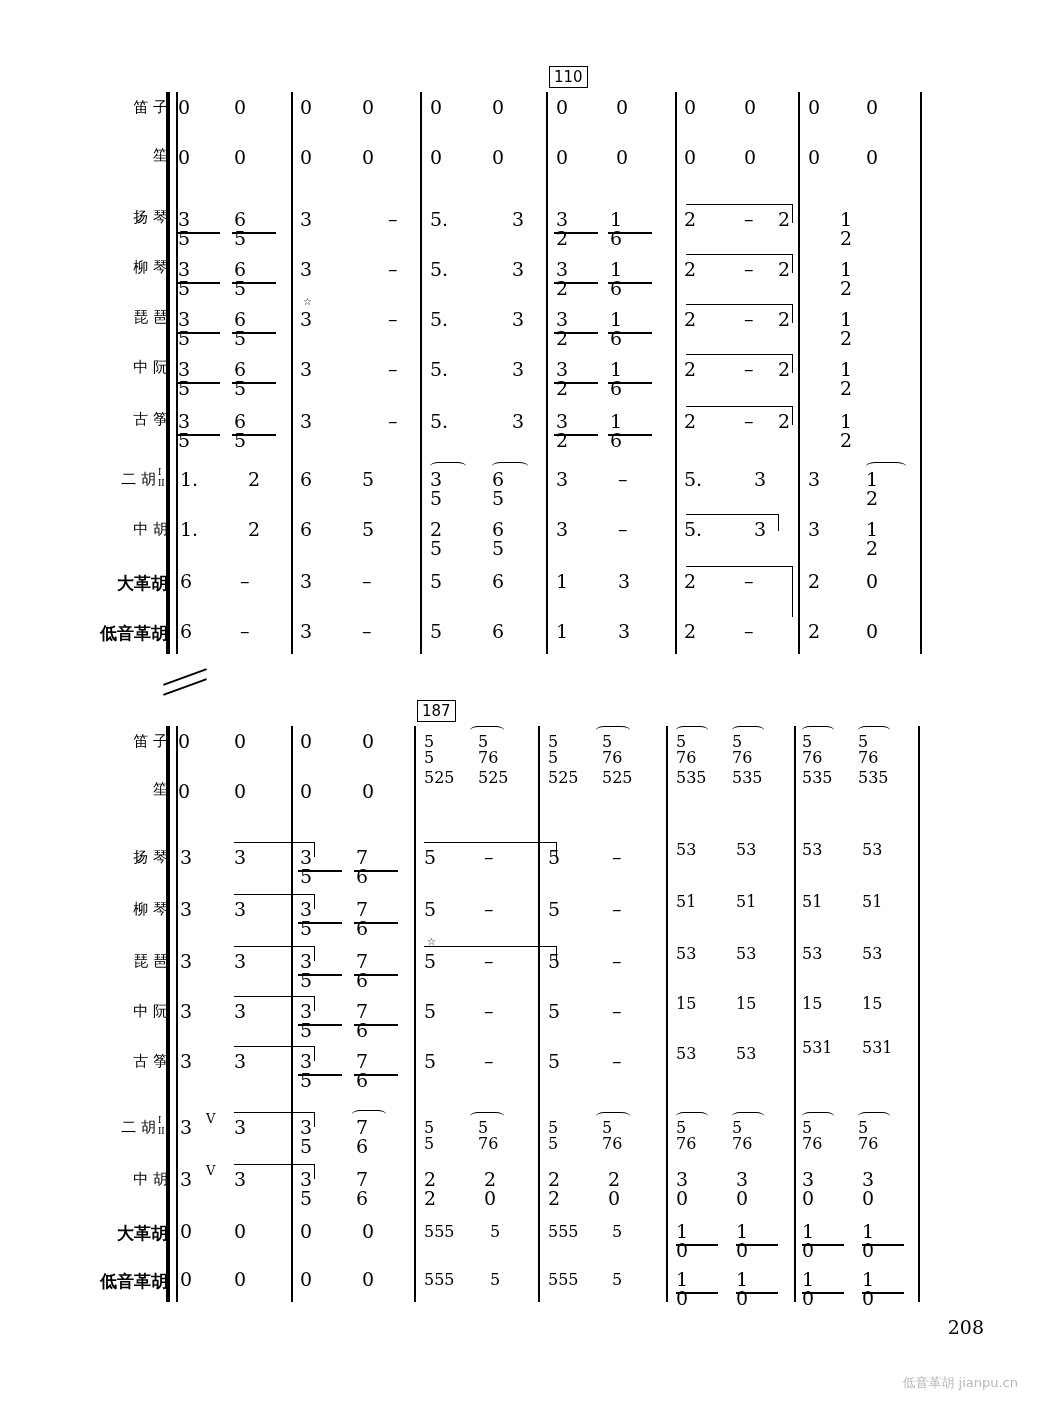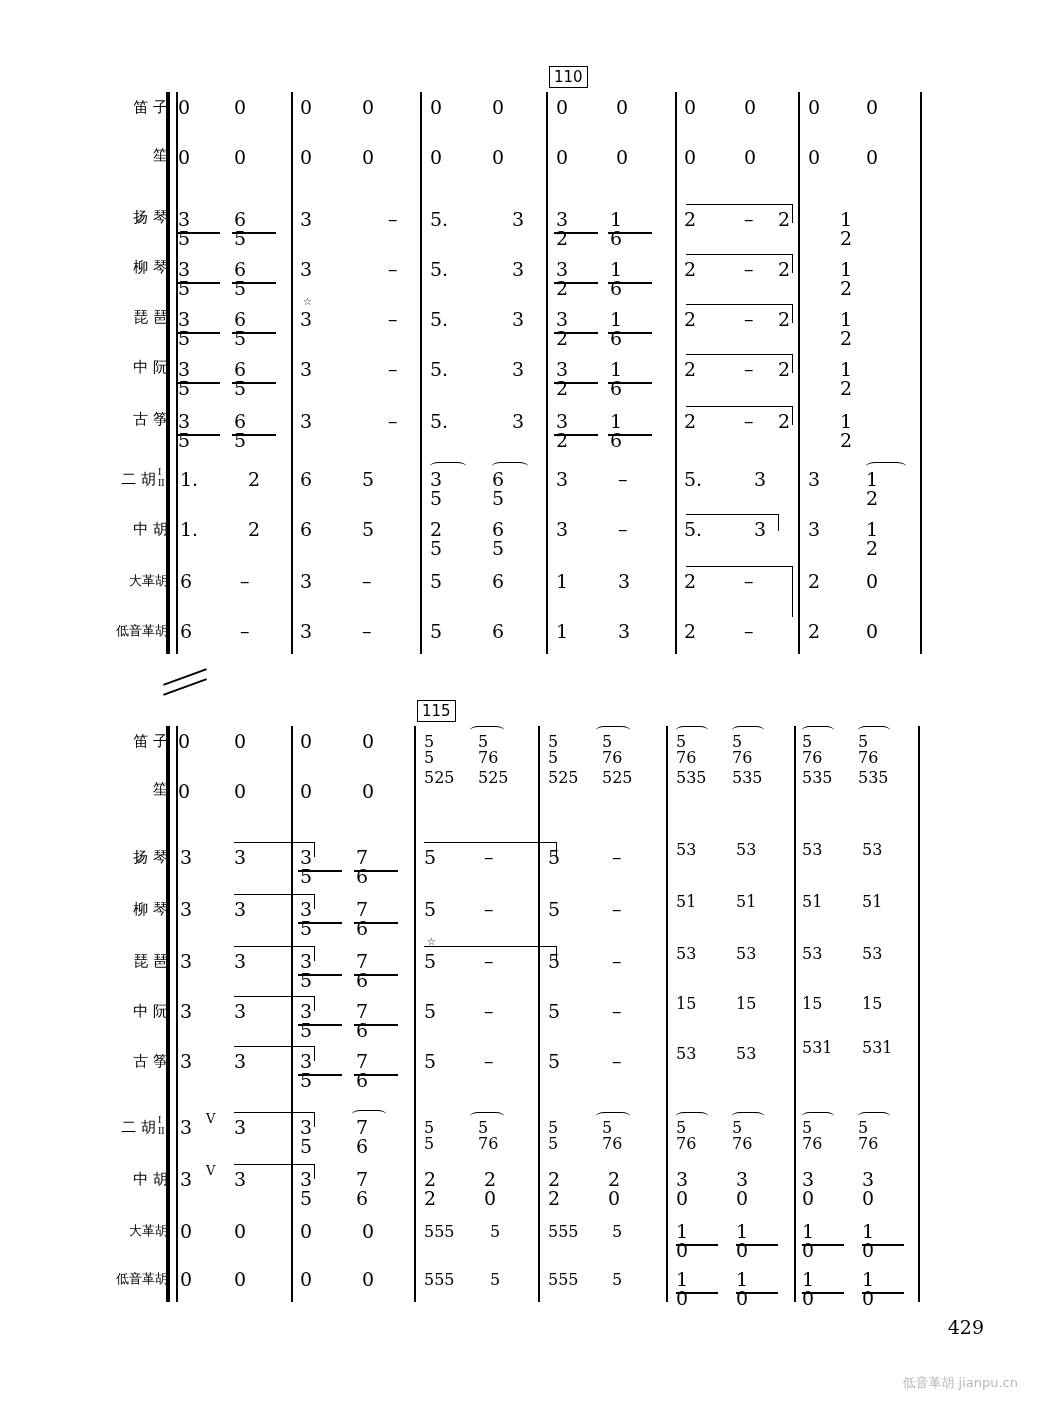--- a/index.html
+++ b/index.html
@@ -2,21 +2,21 @@
 <html><head>
 <meta charset="utf-8">
 <style>
   html,body{margin:0;padding:0;background:#ffffff;}
   body{width:1040px;height:1410px;position:relative;font-family:"Liberation Serif",serif;color:#000;}
   .page{position:relative;width:1040px;height:1410px;overflow:hidden;}
 
   
   .system{position:absolute;}
   .inst-label{position:absolute;right:0;font-size:15px;font-family:"DejaVu Sans",sans-serif;letter-spacing:0px;white-space:nowrap;}
-  .inst-label.small{font-size:13px;}
+  .inst-label.small{font-size:17px;font-weight:bold;}
   .barline{position:absolute;width:2px;background:#000;}
   .barline.thick{width:4px;}
 
   .note{position:absolute;font-size:19px;font-family:"DejaVu Serif",serif;line-height:1;}
   .note.sm{font-size:16px;}
   .rehearsal{position:absolute;border:1.6px solid #000;padding:1px 4px;font-size:15px;font-family:"DejaVu Sans",sans-serif;background:#fff;}
   .underline1{position:absolute;height:1.6px;background:#000;}
   .tie{position:absolute;border-top:1.6px solid #000;border-radius:50%/100%;height:7px;border-left:none;border-right:none;border-bottom:none;}
   .bracket{position:absolute;border:1.6px solid #000;border-left:none;}
   .romnum{position:absolute;font-size:10px;font-family:"Liberation Serif",serif;}
@@ -233,21 +233,21 @@
     <div class="note" style="left:866px;top:622px;">0</div>
   </div>
 
   <div class="sysdiv" style="left:162px;top:668px;width:60px;height:30px;">
     <i style="top:8px;left:0;"></i>
     <i style="top:18px;left:0;"></i>
   </div>
 
   <div class="system" style="left:0;top:0;">
 
-    <div class="rehearsal" style="left:417px;top:700px;">115</div>
+    <div class="rehearsal" style="left:417px;top:700px;">187</div>
 
     <div class="inst-label" style="left:82px;top:732px;width:86px;text-align:right;">笛 子</div>
     <div class="inst-label" style="left:82px;top:780px;width:86px;text-align:right;">笙</div>
     <div class="inst-label" style="left:82px;top:848px;width:86px;text-align:right;">扬 琴</div>
     <div class="inst-label" style="left:82px;top:900px;width:86px;text-align:right;">柳 琴</div>
     <div class="inst-label" style="left:82px;top:952px;width:86px;text-align:right;">琵 琶</div>
     <div class="inst-label" style="left:82px;top:1002px;width:86px;text-align:right;">中 阮</div>
     <div class="inst-label" style="left:82px;top:1052px;width:86px;text-align:right;">古 筝</div>
     <div class="inst-label" style="left:78px;top:1118px;width:78px;text-align:right;">二 胡</div>
     <div class="romnum" style="left:158px;top:1114px;width:12px;text-align:left;line-height:11px;">I II</div>
@@ -444,15 +444,15 @@
     <div class="note" style="left:676px;top:1270px;">1 0</div>
     <div class="note" style="left:736px;top:1270px;">1 0</div>
     <div class="note" style="left:802px;top:1270px;">1 0</div>
     <div class="note" style="left:862px;top:1270px;">1 0</div>
     <div class="underline1" style="left:676px;top:1292px;width:42px;"></div>
     <div class="underline1" style="left:736px;top:1292px;width:42px;"></div>
     <div class="underline1" style="left:802px;top:1292px;width:42px;"></div>
     <div class="underline1" style="left:862px;top:1292px;width:42px;"></div>
   </div>
 
-  <div class="pagenum">429</div>
+  <div class="pagenum">208</div>
   <div class="watermark">低音革胡 jianpu.cn</div>
 </div>
 
 </body></html>

